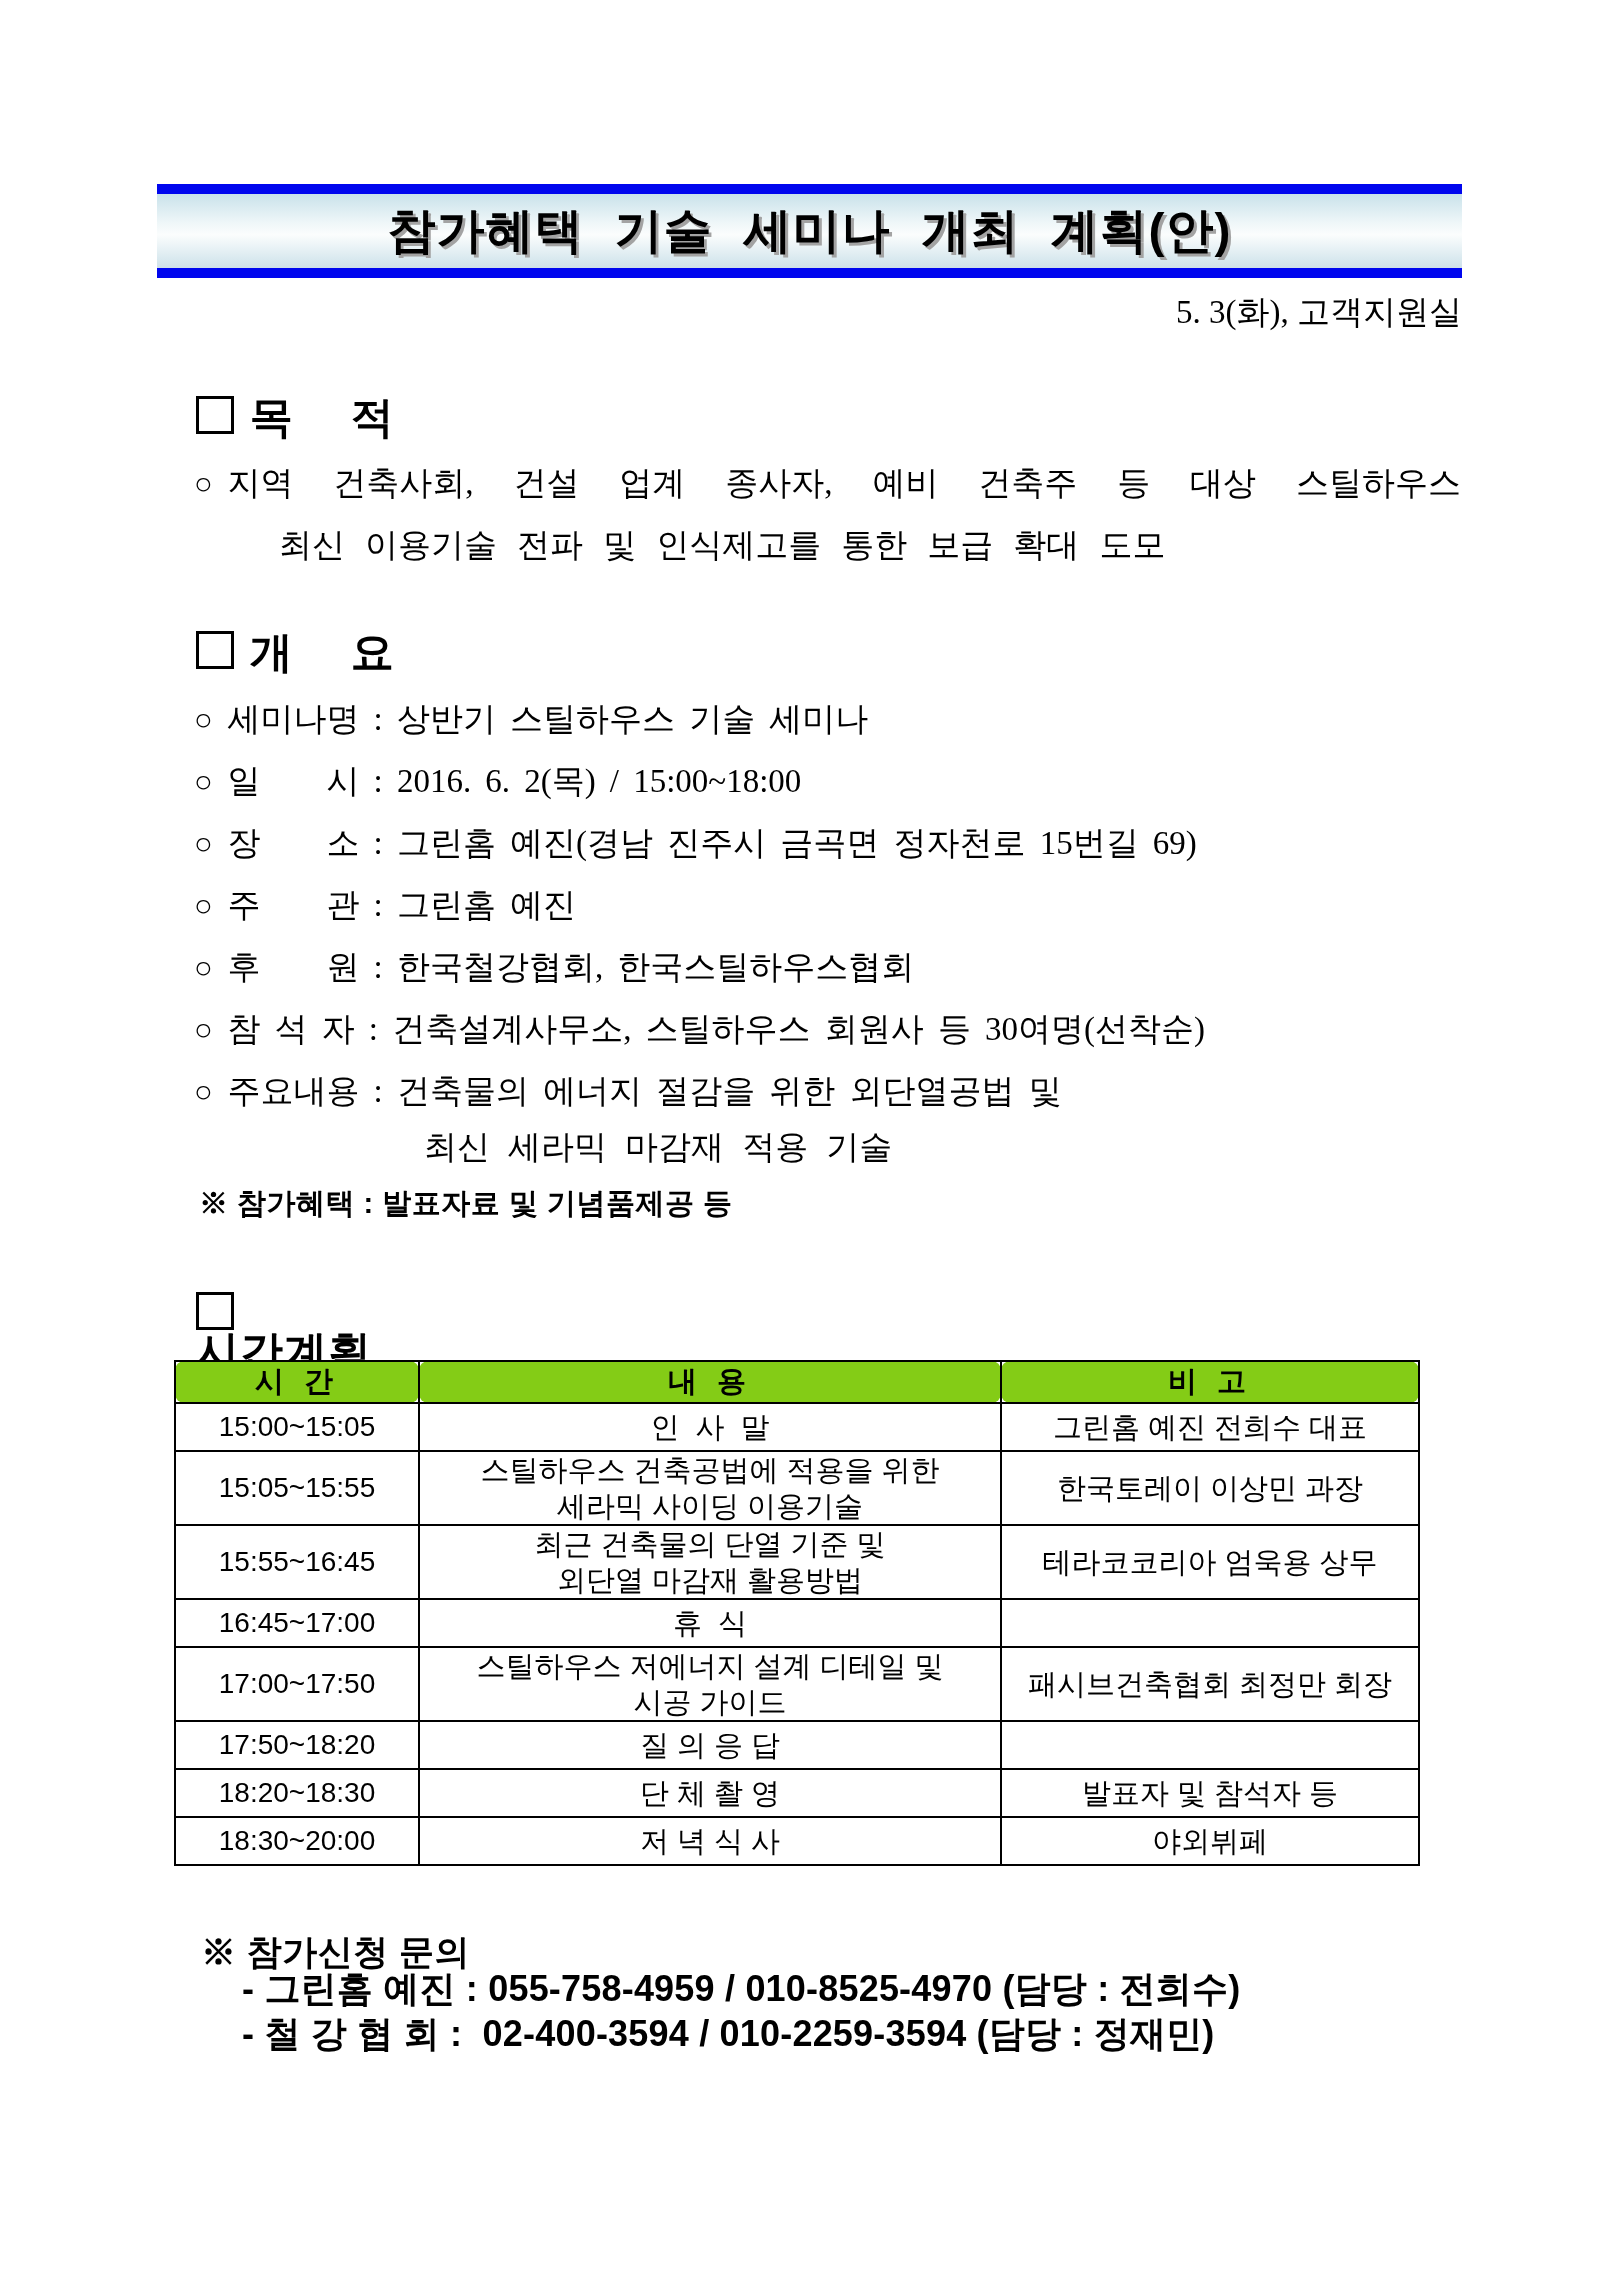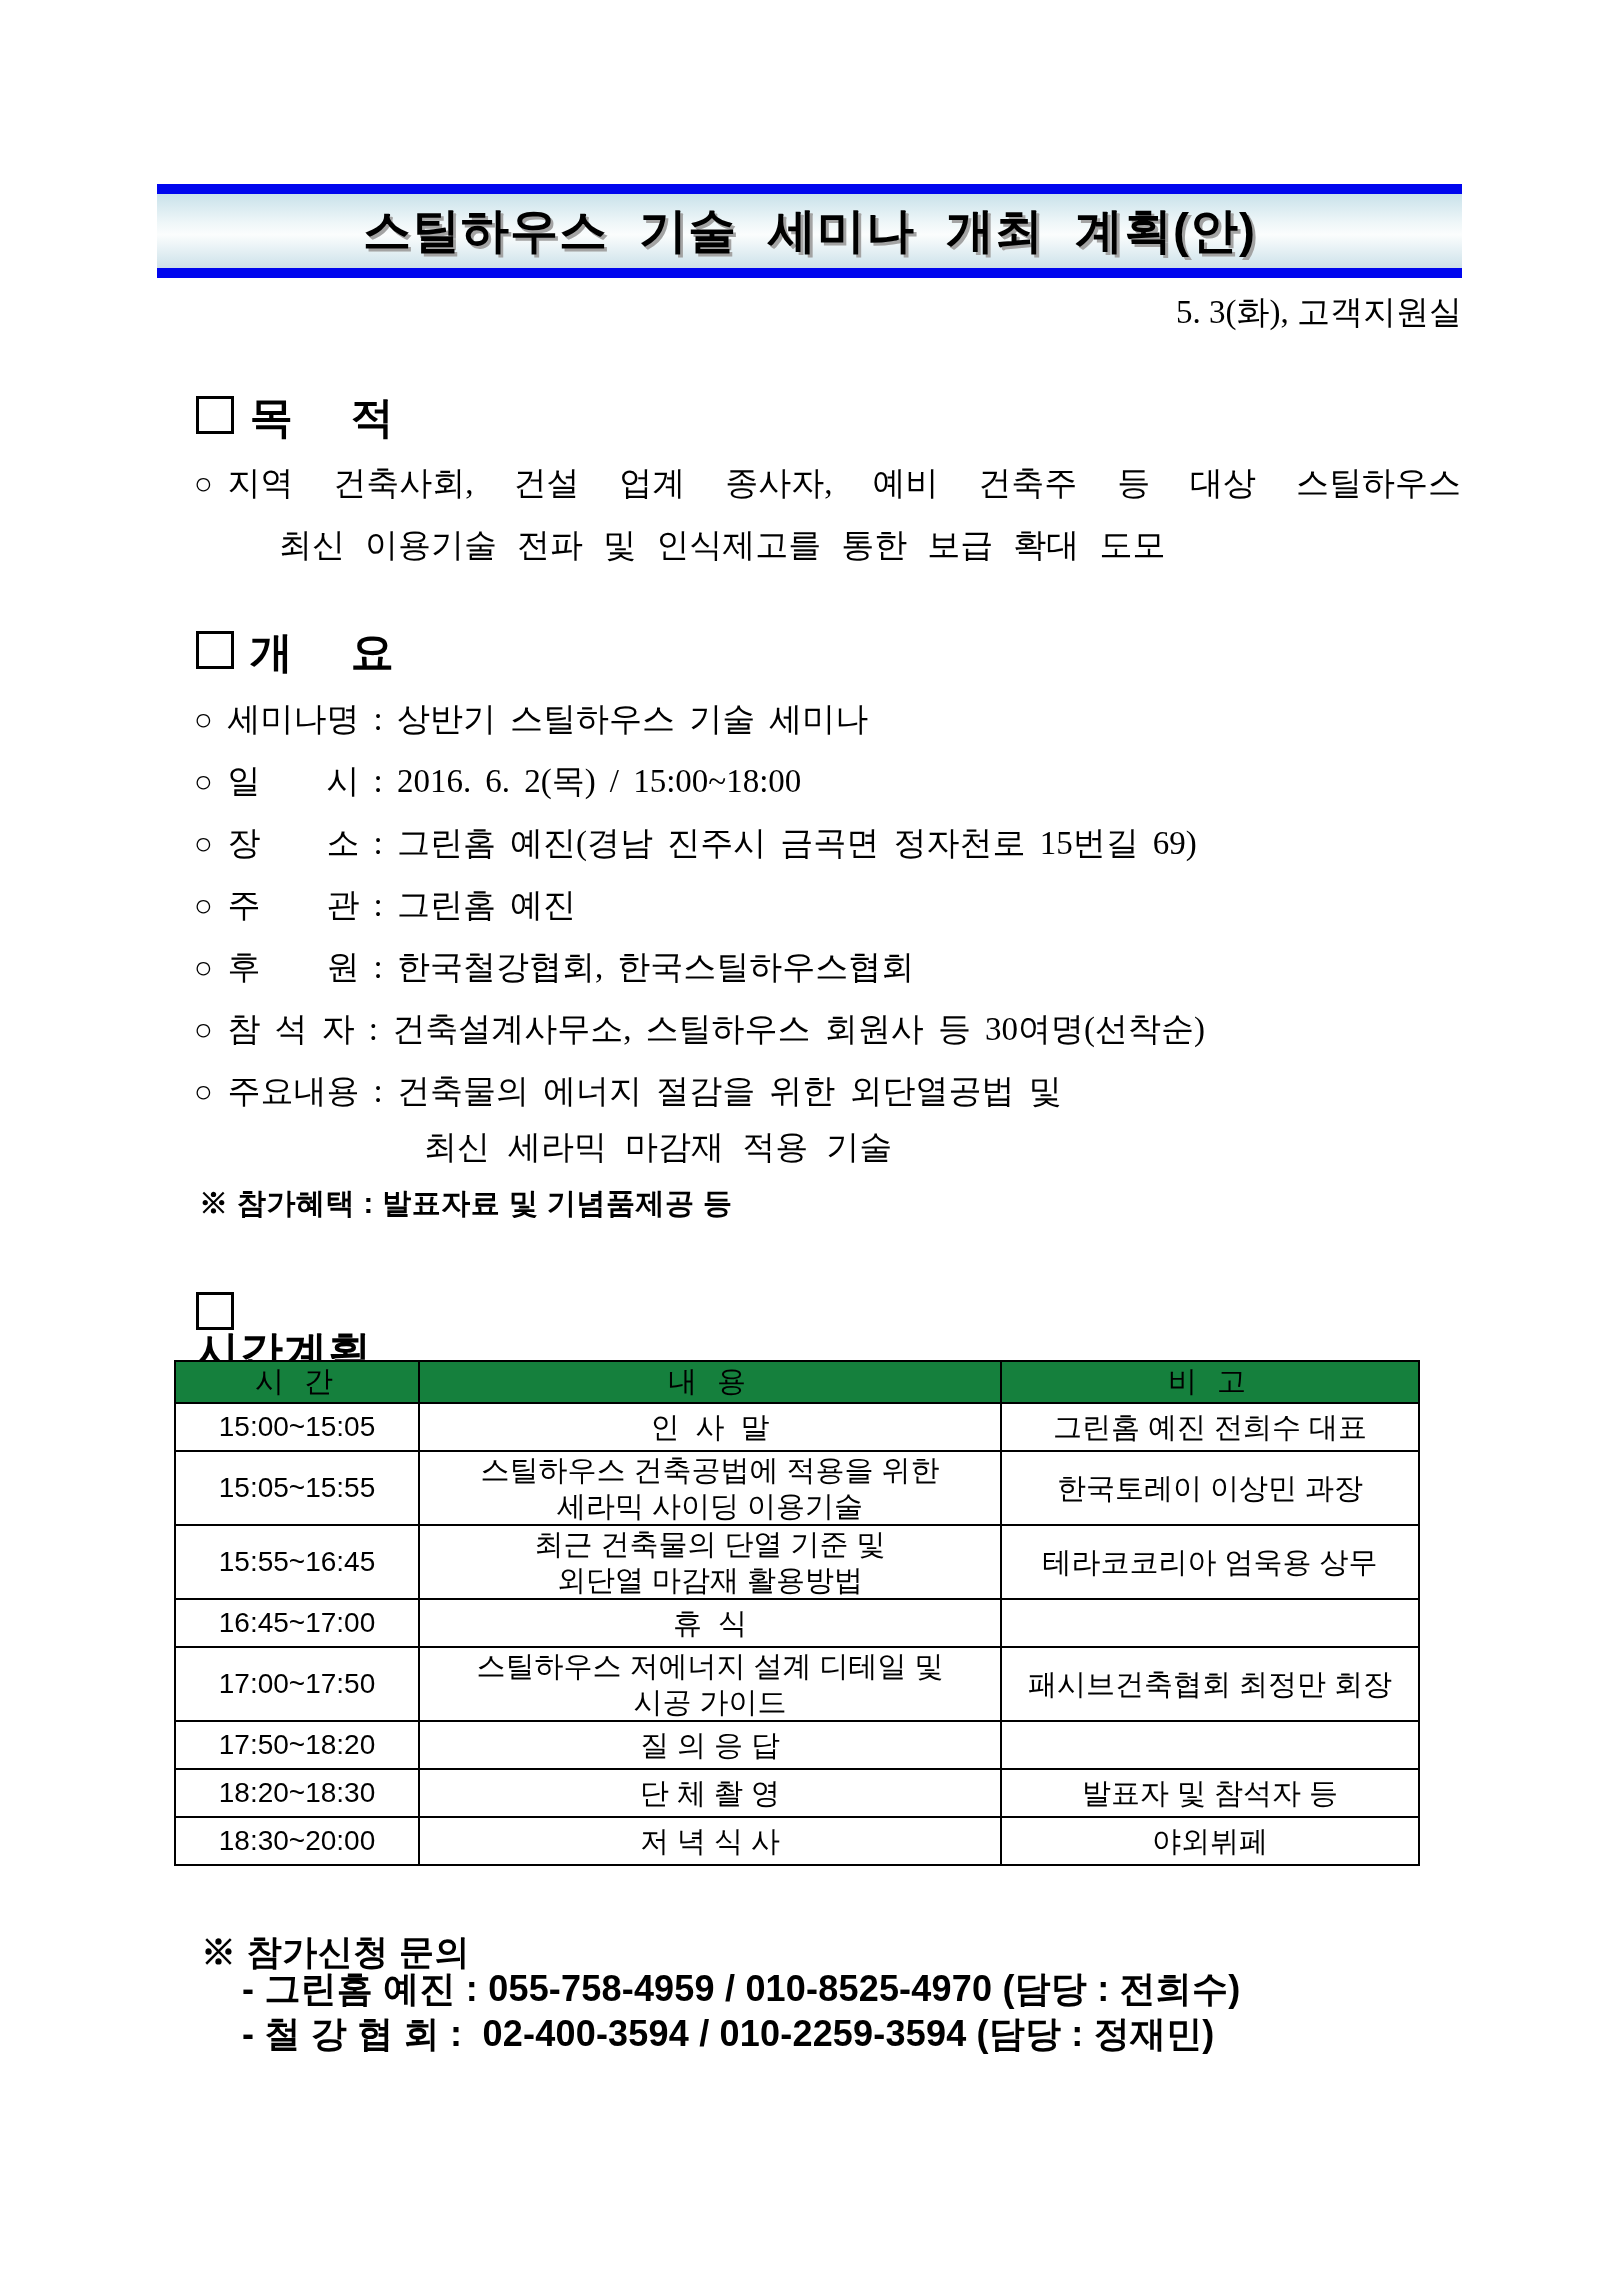--- a/index.html
+++ b/index.html
@@ -66,21 +66,21 @@
     position:absolute;left:174px;top:1360px;width:1244px;
     border-collapse:collapse;table-layout:fixed;
     font-size:29px;
   }
   table.schedule td,table.schedule th{
     border:2px solid #000;text-align:center;vertical-align:middle;
     white-space:pre-wrap;padding:0 3.9px;box-sizing:border-box;
   }
   table.schedule{border:2.9px solid #000;}
   table.schedule th{
-    background:#15803d;font-weight:normal;letter-spacing:5.9px;height:42px;
+    background:#84cc16;font-weight:bold;letter-spacing:5.9px;height:42px;border-radius:9px;
   }
   .col-time{width:244px;}
   .col-content{width:582px;}
   .col-note{width:418px;}
   tr.r-short{height:48px;}
   tr.r-tall{height:57px;}
   td.time-cell{font-size:28px;letter-spacing:0;white-space:nowrap;}
   td.content-cell{line-height:36px;}
   td.note-cell{line-height:35px;}
   
@@ -91,21 +91,21 @@
   .contact-line{font-size:36px;font-weight:bold;line-height:45px;white-space:pre;letter-spacing:0.2px;}
 </style>
 </head>
 <body>
 
 <div class="page">
 
   <div class="banner">
     <div class="bar"></div>
     <div class="inner">
-      <span class="title">스틸하우스 기술 세미나 개최 계획(안)</span>
+      <span class="title">참가혜택 기술 세미나 개최 계획(안)</span>
     </div>
     <div class="bar"></div>
   </div>
 
   <div class="date-line">5. 3(화), 고객지원실</div>
 
   <div class="sec-heading" style="left:196px;top:396px;">
     <span class="sq"></span>
     <span class="h-text">목　 적</span>
   </div>

